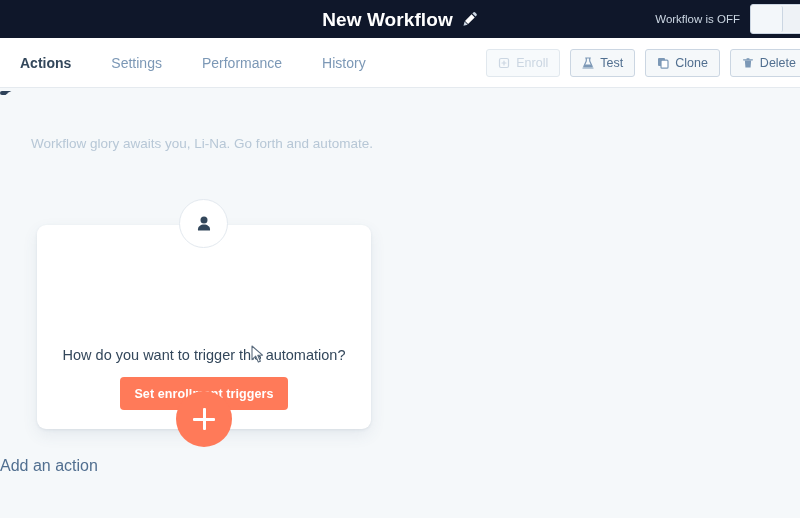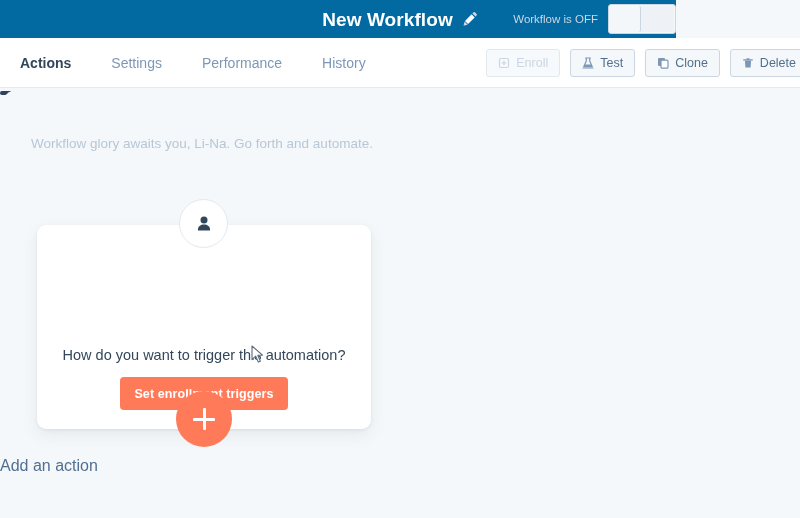--- a/index.html
+++ b/index.html
@@ -14,22 +14,22 @@
     font-family: "Liberation Sans", sans-serif;
     background: #f5f8fa;
     position: relative;
     -webkit-font-smoothing: antialiased;
   }
 
   
   .header {
     position: absolute;
     left: 0; top: 0;
-    width: 676px; height: 38px;
-    background: #0369a1;
+    width: 800px; height: 38px;
+    background: #0f172a;
     display: flex;
     align-items: center;
   }
 
   .header-title-wrap {
     position: absolute;
     left: 0; top: 0;
     width: 800px; height: 38px;
     display: flex;
     align-items: center;
@@ -53,21 +53,21 @@
     cursor: pointer;
   }
 
   .header-right {
     position: absolute;
     right: 0; top: 0;
     height: 38px;
     display: flex;
     align-items: center;
     gap: 10px;
-    padding-right: 18px;
+    padding-right: 0;
   }
 
   .toggle-label {
     font-size: 11.5px;
     color: #cbd6e2;
     white-space: nowrap;
   }
 
   .toggle-switch {
     width: 68px; height: 30px;

